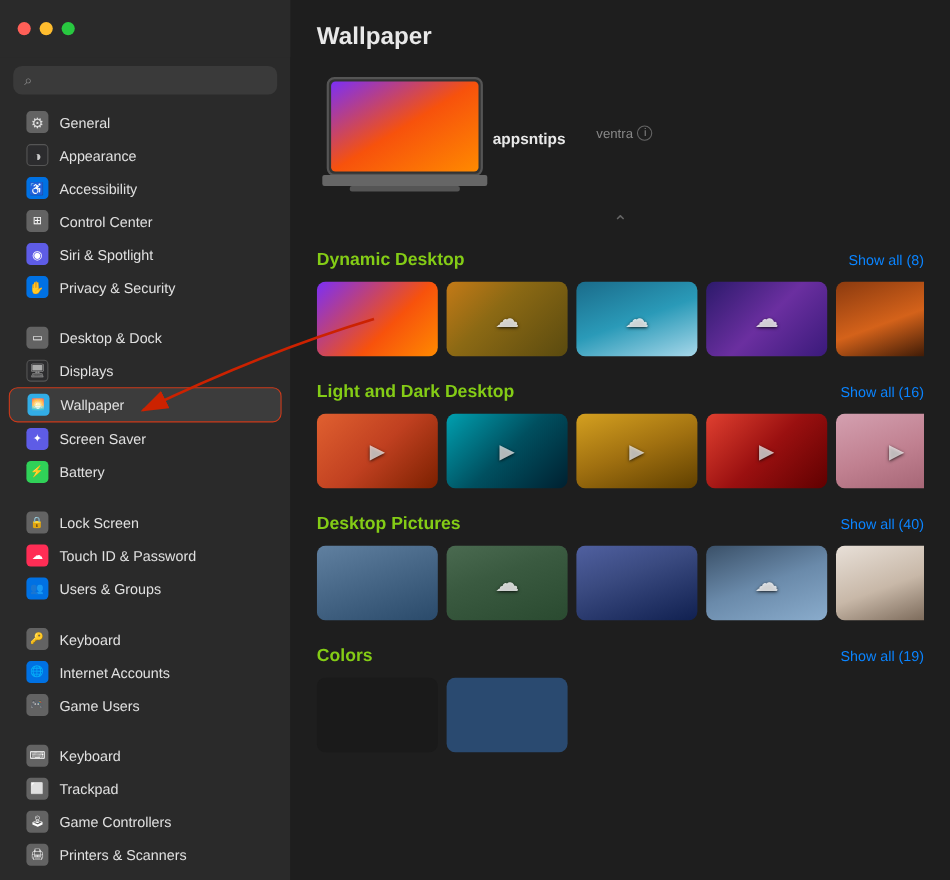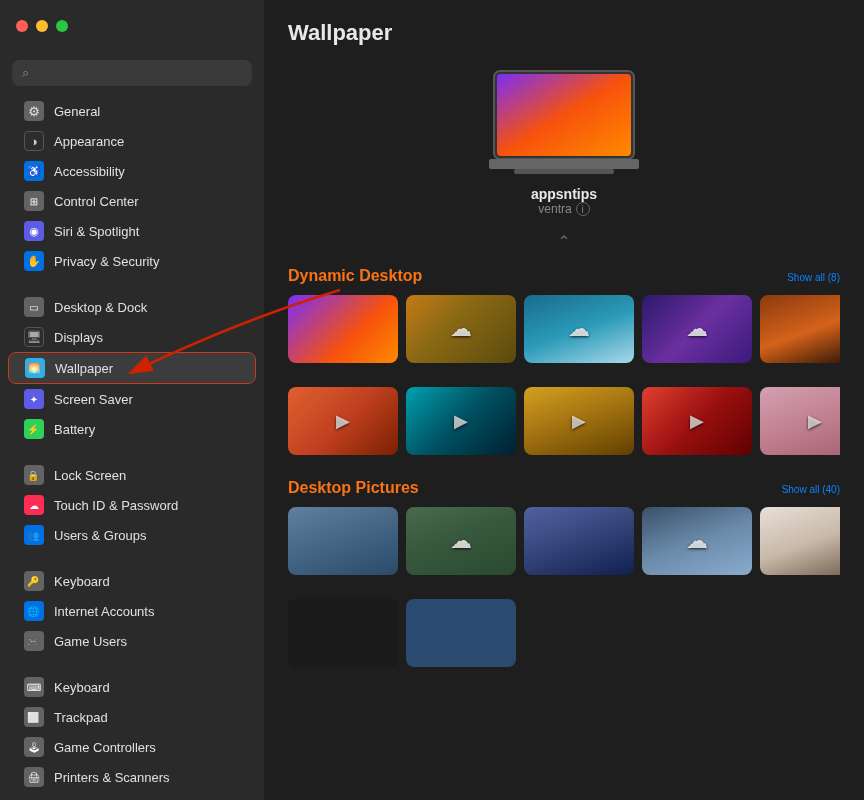--- a/index.html
+++ b/index.html
@@ -143,38 +143,39 @@
     .page-title {
       font-size: 22px;
       font-weight: 600;
       color: #e8e8e8;
       margin-bottom: 20px;
     }
 
     
     .mac-preview {
       display: flex;
-      flex-direction: column;
+      flex-direction: row;
       align-items: center;
       margin-bottom: 16px;
     }
 
     .computer-name {
       font-size: 14px;
       font-weight: 600;
       color: #e8e8e8;
       margin-top: 10px;
     }
 
     .computer-sub {
       font-size: 12px;
       color: #888;
       display: flex;
       align-items: center;
       gap: 4px;
+      margin-left: 28px;
     }
 
     .info-icon {
       width: 14px;
       height: 14px;
       border-radius: 50%;
       border: 1px solid #666;
       display: inline-flex;
       align-items: center;
       justify-content: center;
@@ -201,25 +202,25 @@
     .section-header {
       display: flex;
       justify-content: space-between;
       align-items: baseline;
       margin-bottom: 10px;
     }
 
     .section-title {
       font-size: 16px;
       font-weight: 600;
-      color: #f97316;
+      color: #84cc16;
     }
 
     .show-all {
-      font-size: 10px;
+      font-size: 13px;
       color: #0a84ff;
       cursor: pointer;
     }
 
     
     .wallpaper-grid {
       display: flex;
       gap: 8px;
       overflow: hidden;
     }
@@ -448,20 +449,24 @@
         <div class="wp-overlay" style="font-size:22px;color:rgba(255,255,255,0.8);">☁</div>
       </div>
       <div class="wallpaper-thumb dd4">
         <div class="wp-overlay" style="font-size:22px;color:rgba(255,255,255,0.8);">☁</div>
       </div>
       <div class="wallpaper-thumb dd5"></div>
     </div>
   </div>
 
   <div class="section">
+    <div class="section-header">
+      <span class="section-title">Light and Dark Desktop</span>
+      <span class="show-all">Show all (16)</span>
+    </div>
     <div class="wallpaper-grid">
       <div class="wallpaper-thumb ld1">
         <div class="wp-overlay" style="font-size:18px;color:rgba(255,255,255,0.7);">▶</div>
       </div>
       <div class="wallpaper-thumb ld2">
         <div class="wp-overlay" style="font-size:18px;color:rgba(255,255,255,0.7);">▶</div>
       </div>
       <div class="wallpaper-thumb ld3">
         <div class="wp-overlay" style="font-size:18px;color:rgba(255,255,255,0.7);">▶</div>
       </div>
@@ -486,20 +491,24 @@
       </div>
       <div class="wallpaper-thumb dp3"></div>
       <div class="wallpaper-thumb dp4">
         <div class="wp-overlay" style="font-size:22px;color:rgba(255,255,255,0.8);">☁</div>
       </div>
       <div class="wallpaper-thumb dp5"></div>
     </div>
   </div>
 
   <div class="section">
+    <div class="section-header">
+      <span class="section-title">Colors</span>
+      <span class="show-all">Show all (19)</span>
+    </div>
     <div class="wallpaper-grid colors-section">
       <div class="wallpaper-thumb" style="background:#1a1a1a;"></div>
       <div class="wallpaper-thumb" style="background:#2a4a70;"></div>
     </div>
   </div>
 
 </div>
 
 <svg style="position:fixed;left:0;top:0;width:864px;height:800px;pointer-events:none;z-index:200;">
   <defs>

